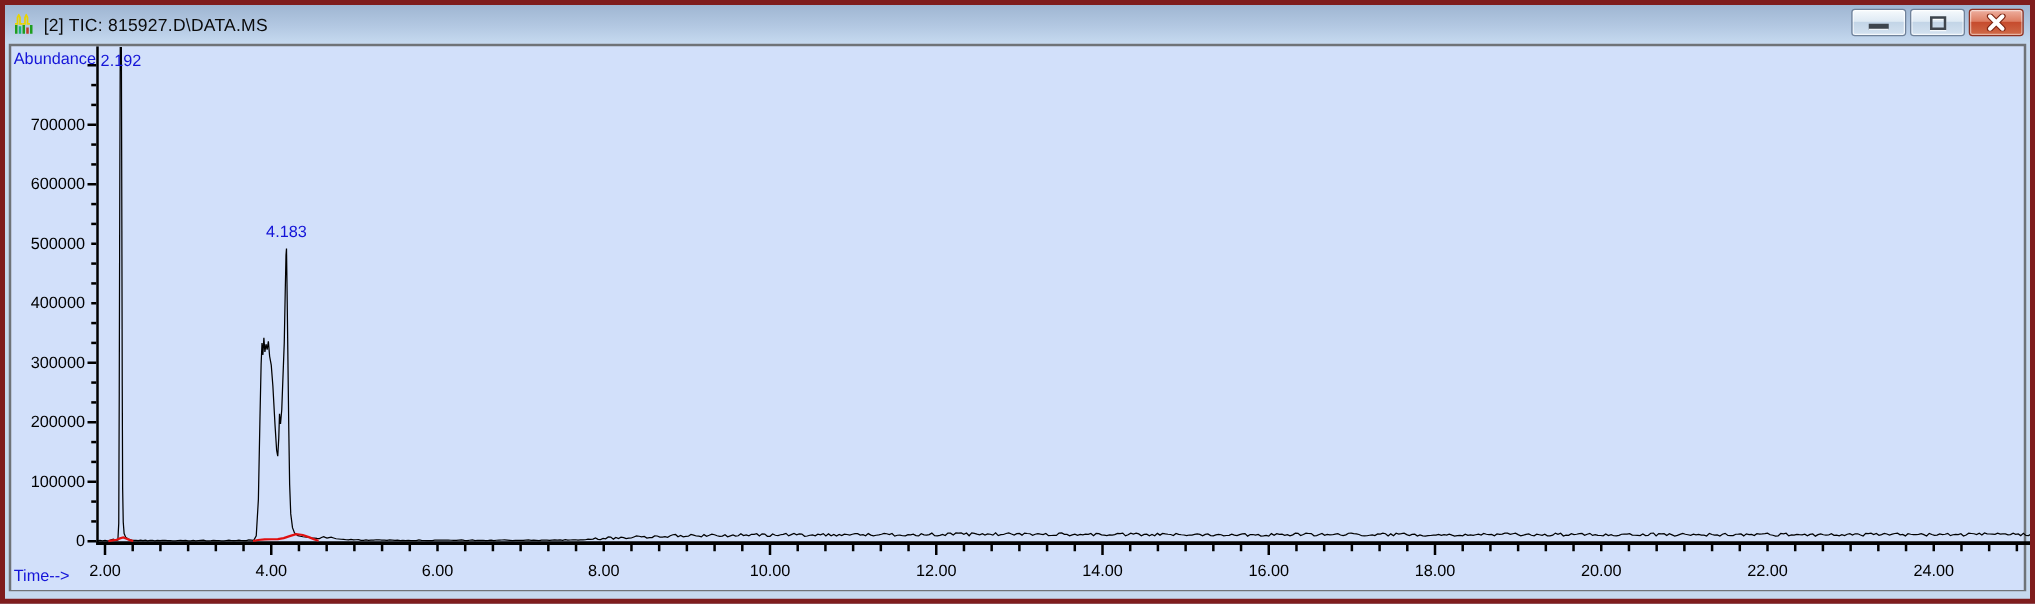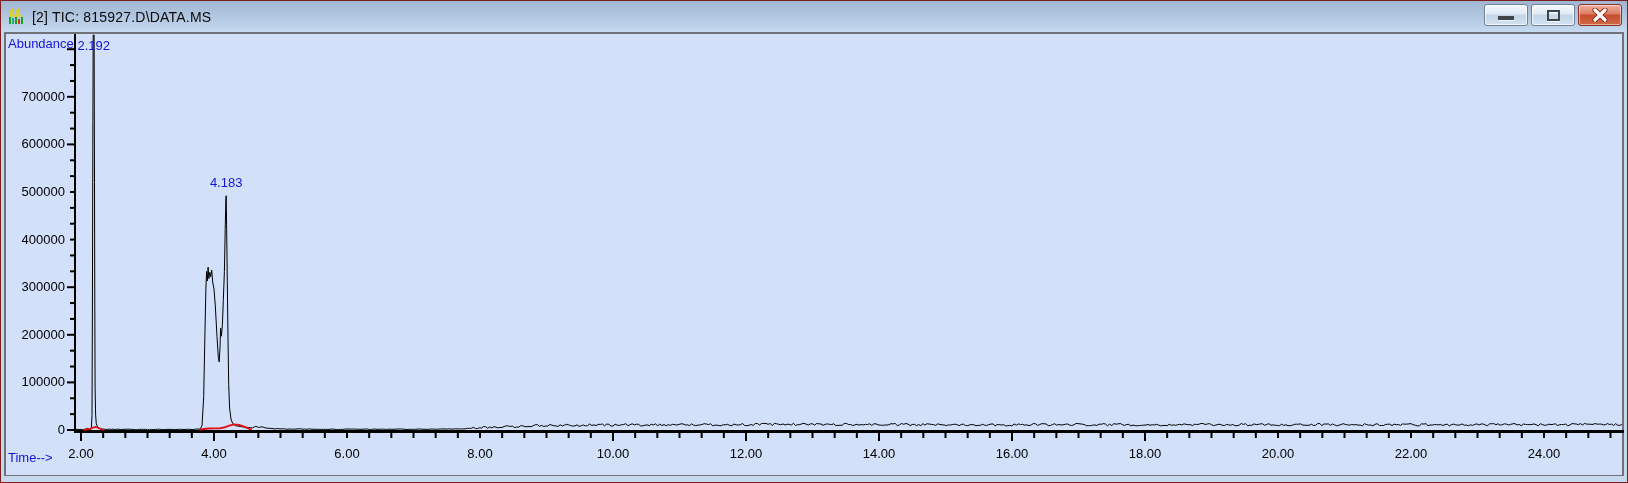--- a/index.html
+++ b/index.html
@@ -2,21 +2,21 @@
 <html><head>
 <meta charset="utf-8">
 <style>
   * { box-sizing: border-box; margin: 0; padding: 0; }
   html,body { width:1628px; height:483px; }
   body { font-family: "Liberation Sans", "DejaVu Sans", sans-serif; background:#cfe0f2; }
 
   .window {
     position:relative; width:1628px; height:483px;
     background:#c6d9ee;
-    border:1px solid #7f1d1d;
+    border:4px solid #7f1d1d;
     overflow:hidden;
   }
   .titlebar {
     position:absolute; top:0; left:0; right:0; height:31px;
     background:linear-gradient(#9fb6d2, #b3c8e2 55%, #c6daf0);
     display:flex; align-items:center;
   }
   .title-icon { width:18px; height:17px; margin:0 6px 0 7px; flex:0 0 auto; }
   .title-text {
     font-size:14px; color:#0a0a0a; letter-spacing:0.2px;

